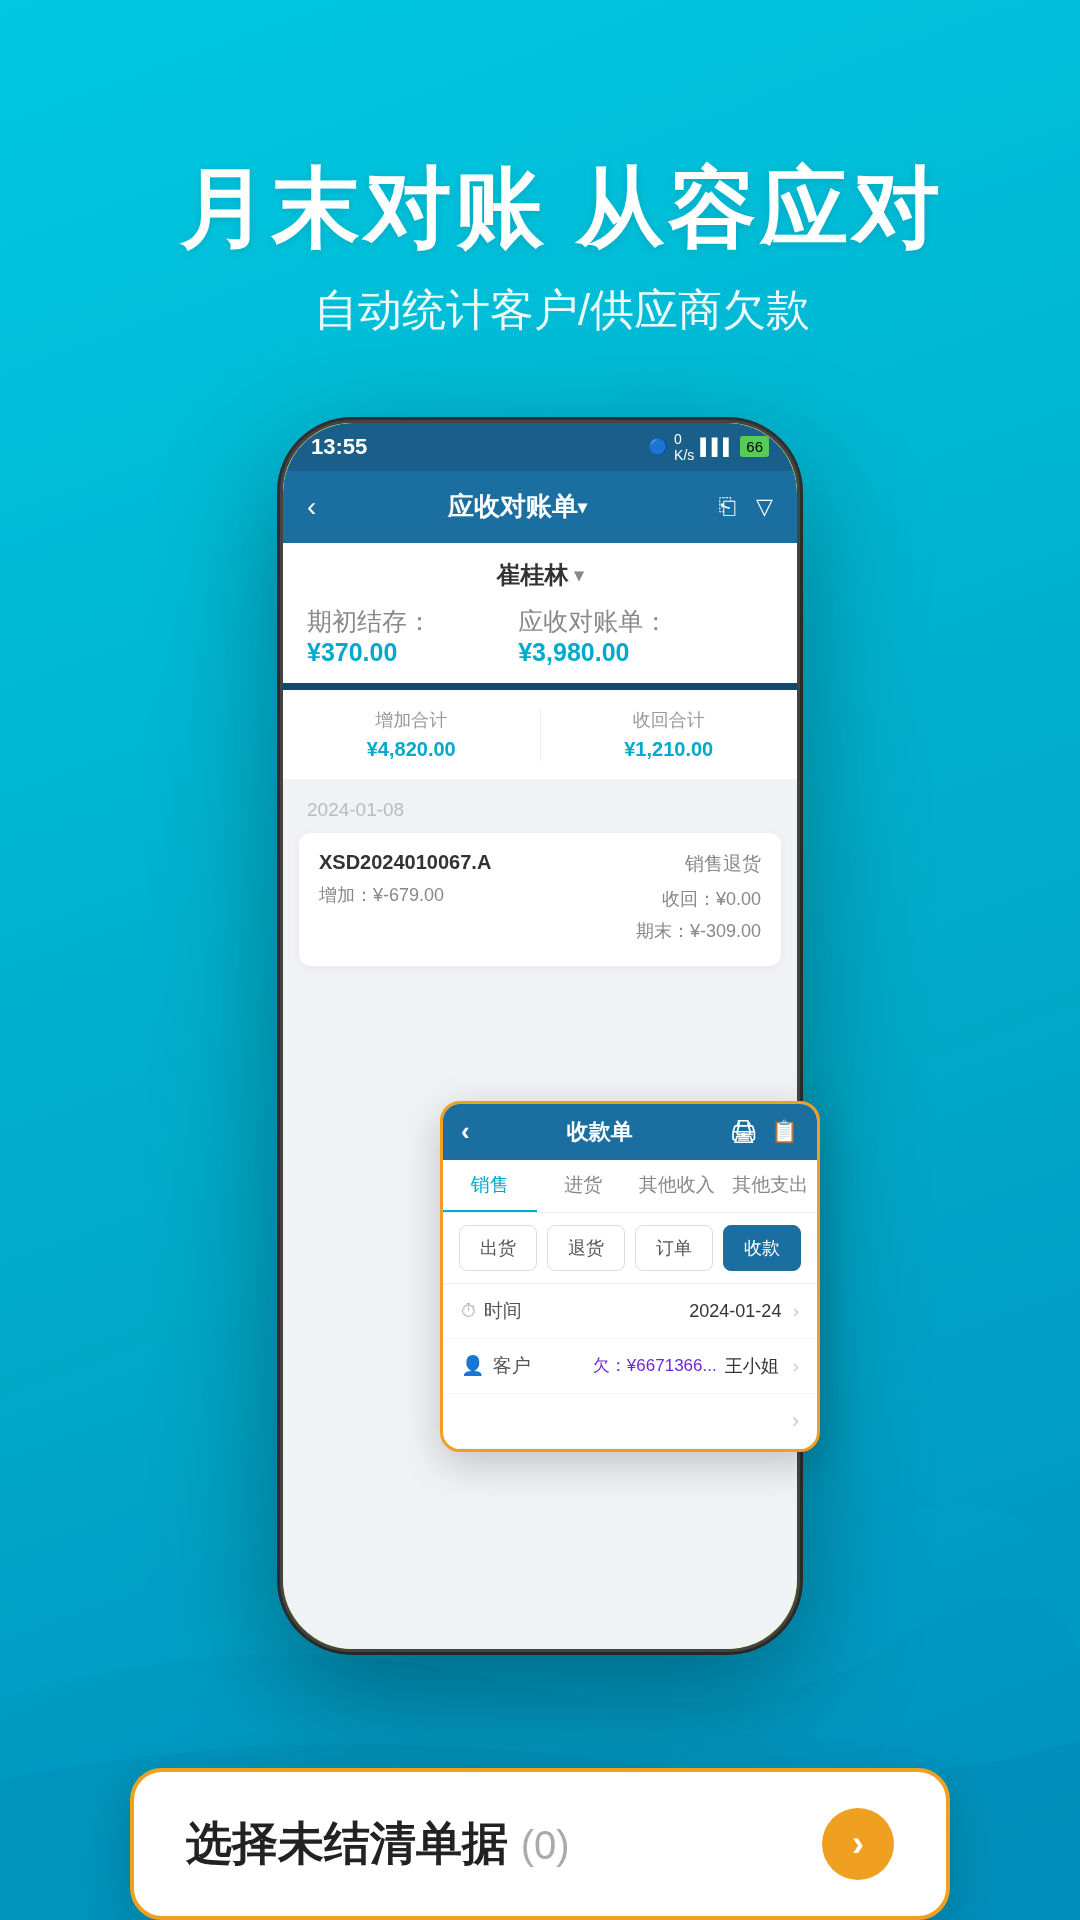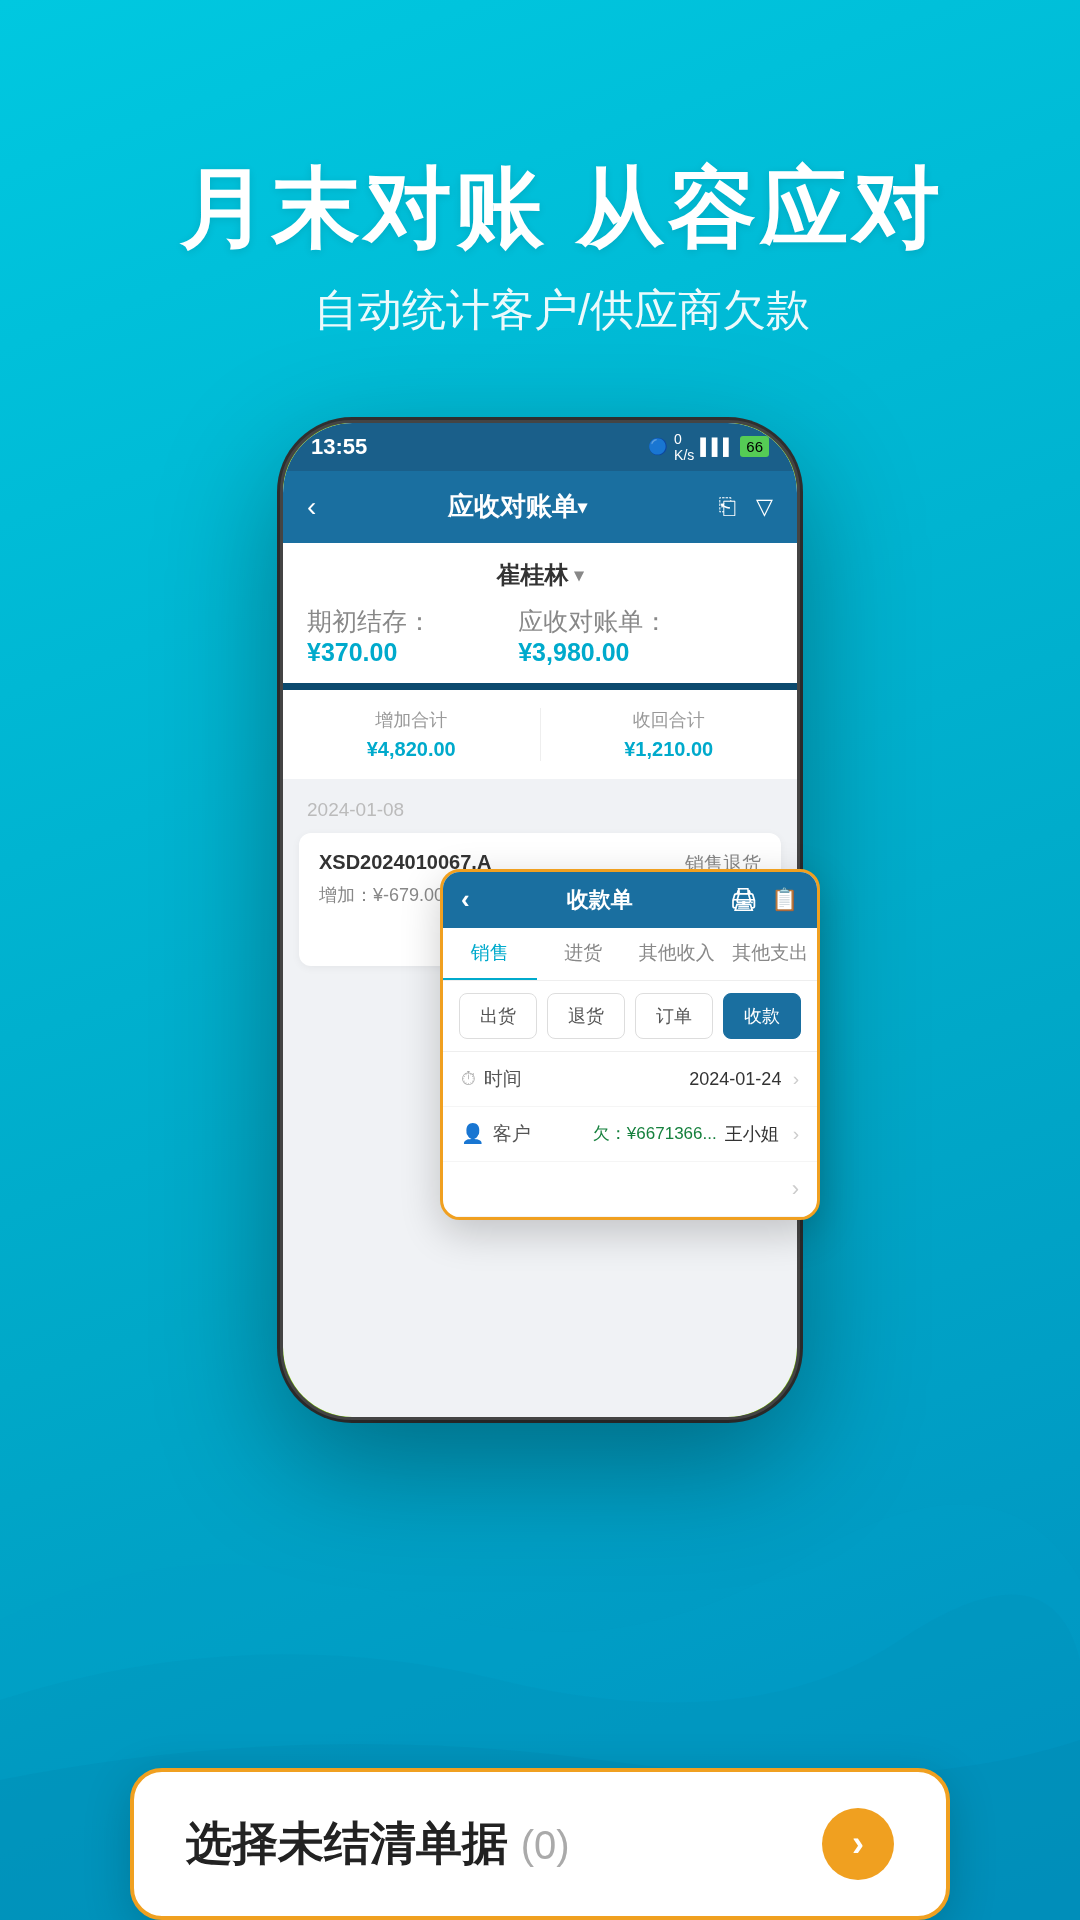--- a/index.html
+++ b/index.html
@@ -42,22 +42,22 @@
     .phone-area {
       position: relative;
       z-index: 2;
       display: flex;
       justify-content: center;
       margin-top: 80px;
     }
 
     .phone {
       width: 520px;
-      height: 1000px;
-      background: #84cc16;
+      height: 1232px;
+      background: #bef264;
       border-radius: 72px;
       box-shadow: 0 40px 120px rgba(0,0,0,0.35), 0 0 0 3px #333;
       position: relative;
       overflow: hidden;
       border: 3px solid #444;
     }
 
     .phone-screen {
       position: absolute;
       top: 0;
@@ -327,21 +327,21 @@
     }
 
     .popup-row-left {
       display: flex;
       align-items: center;
       gap: 8px;
       color: #555;
     }
 
     .popup-row-right {
-      color: #15803d;
+      color: #6d28d9;
       font-size: 17px;
     }
 
     .popup-row-value {
       color: #333;
       font-size: 18px;
     }
 
     .popup-arrow {
       color: #ccc;

